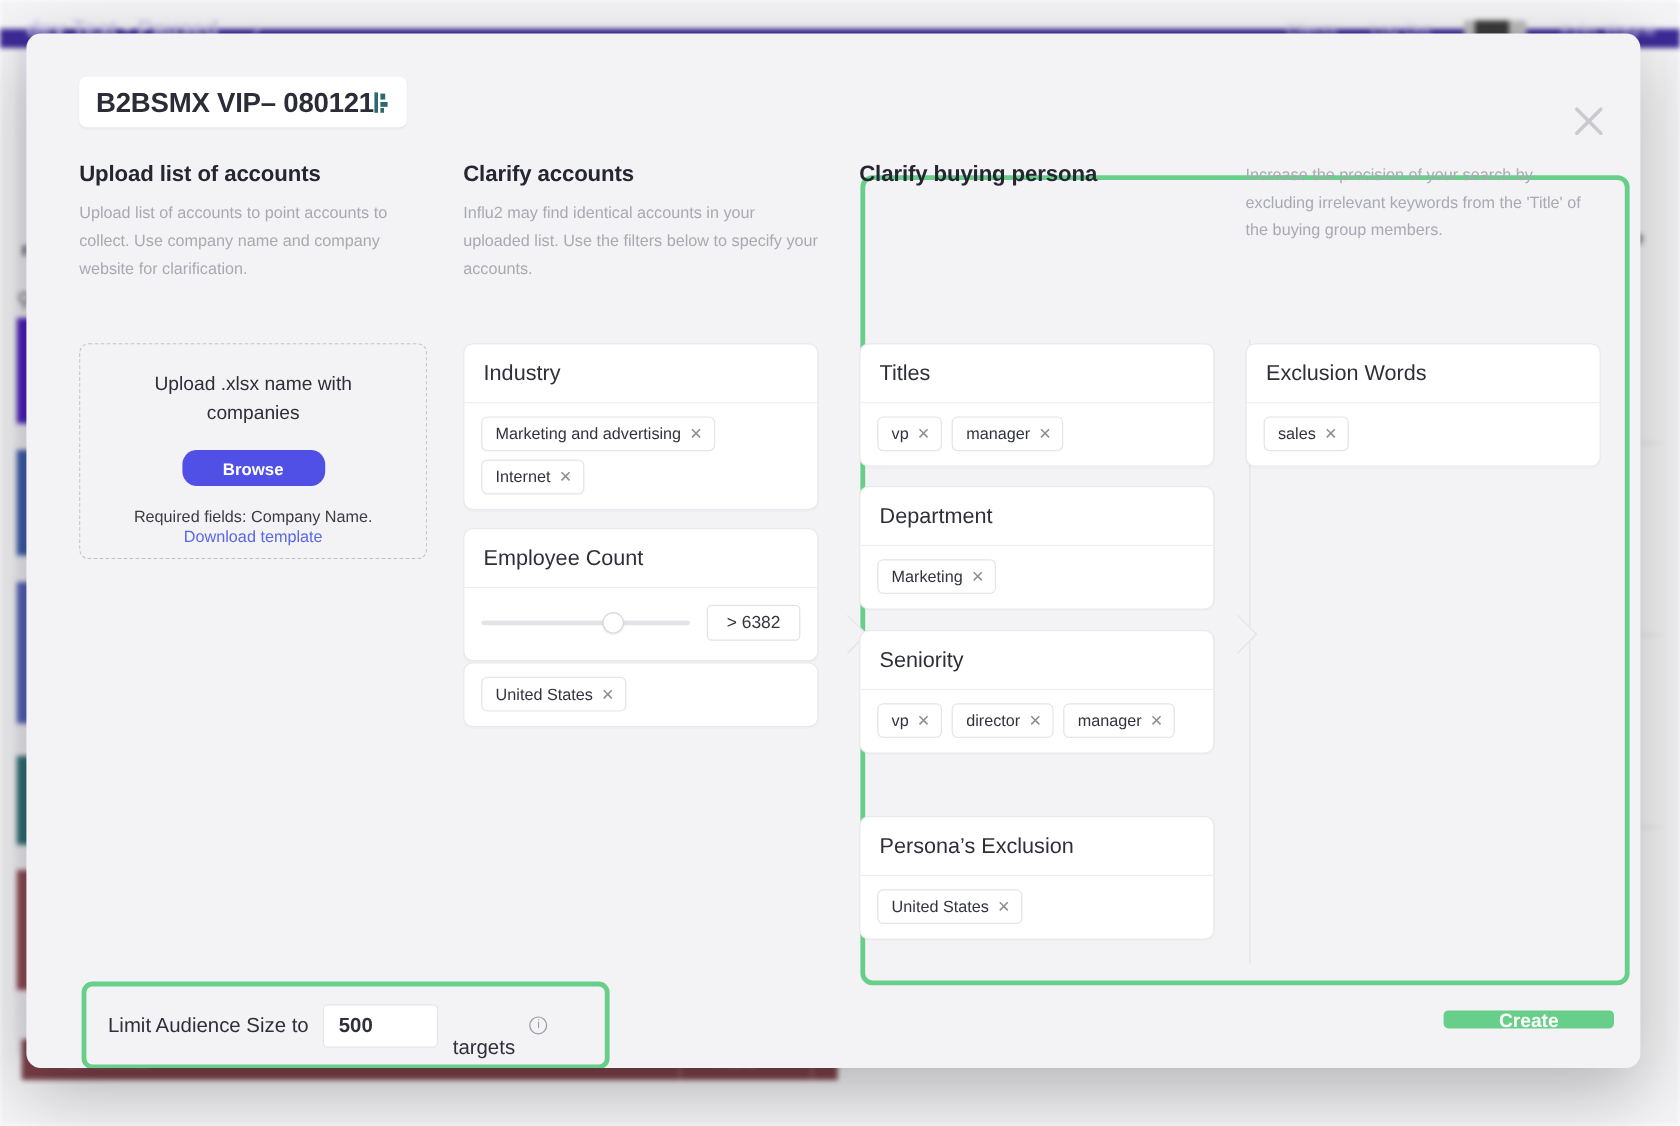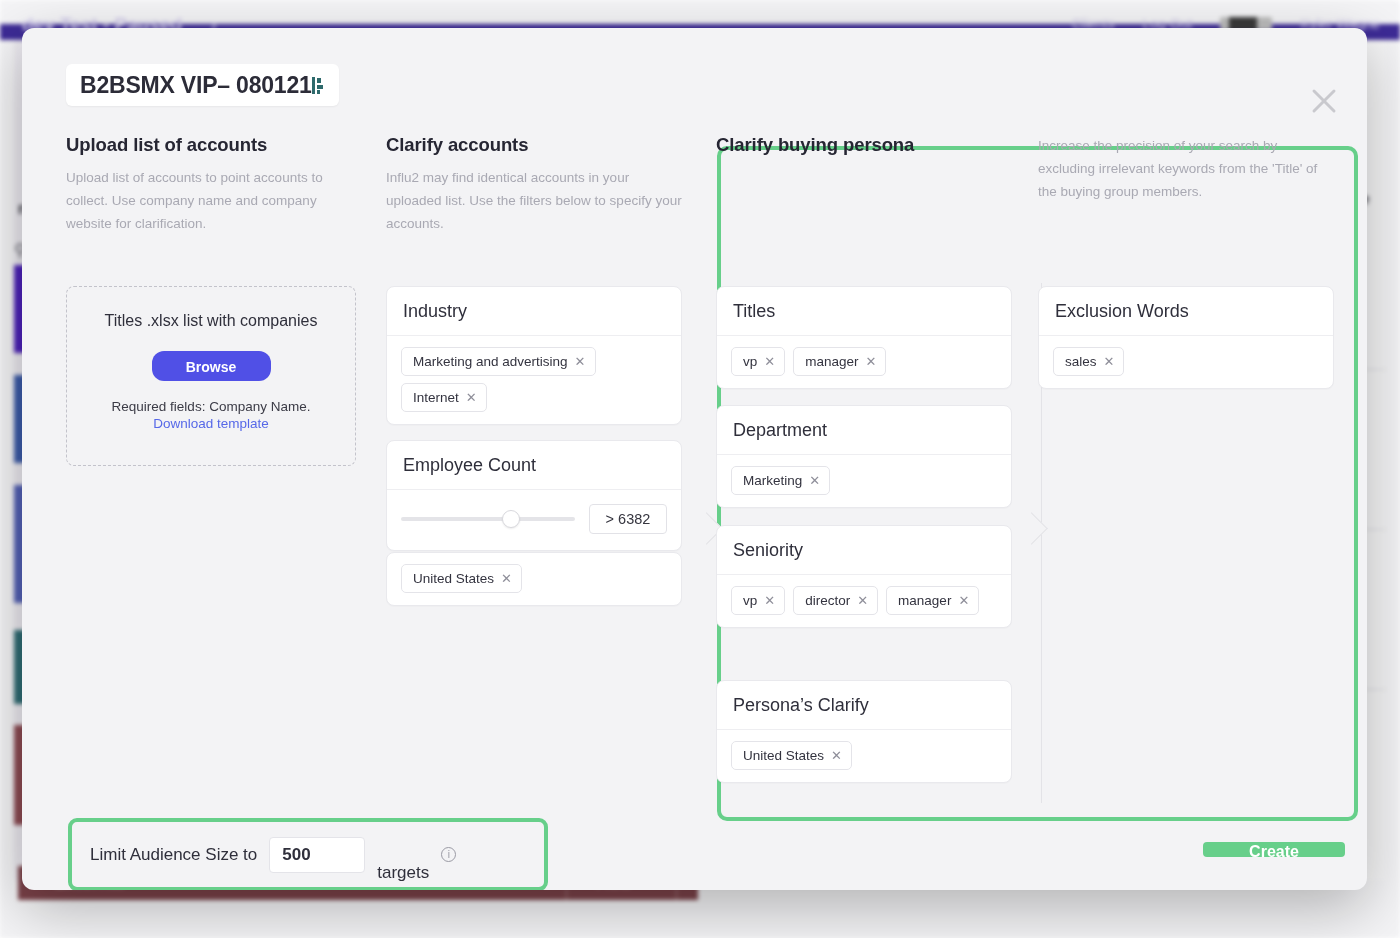--- a/index.html
+++ b/index.html
@@ -251,21 +251,21 @@
   .slider-value {
     width: 78px; height: 30px; line-height: 28px;
     border: 1px solid #e2e2e7; border-radius: 4px;
     text-align: center; font-size: 14.5px; color: #35353f;
     background: #fff;
   }
 
   
   #limit-box {
     position: absolute; left: 46px; top: 790px;
-    width: 480px; height: 73px;
+    width: 440px; height: 73px;
     border: 4px solid #67cf8a; border-radius: 9px;
     background: #f3f3f5;
     display: flex; align-items: center; padding: 0 18px;
     gap: 12px;
   }
   #limit-box .lab { font-size: 17px; color: #2f2f3b; white-space: nowrap; }
   #limit-input {
     width: 96px; height: 36px;
     border: 1px solid #e4e4e9; border-radius: 4px;
     background: #ffffff;
@@ -375,21 +375,21 @@
     <div class="col" id="col3">
       <h3>Clarify buying persona</h3>
     </div>
 
     <div class="col" id="col4">
       <p class="desc">Increase the precision of your search by excluding irrelevant keywords from the 'Title' of the buying group members.</p>
     </div>
   </div>
 
   <div id="dropzone">
-    <div class="dz-title">Titles .xlsx list with companies</div>
+    <div class="dz-title">Upload .xlsx name with companies</div>
     <button id="browse-btn">Browse</button>
     <div class="dz-req">Required fields: Company Name.</div>
     <div class="dz-link">Download template</div>
   </div>
 
   <div class="fcard" style="left:364px; top:258px; width:296px;">
     <div class="fhead">Industry</div>
     <div class="fbody">
       <span class="tag">
         <span>Marketing and advertising</span>
@@ -457,21 +457,21 @@
         <span class="x">✕</span>
       </span>
       <span class="tag">
         <span>manager</span>
         <span class="x">✕</span>
       </span>
     </div>
   </div>
 
   <div class="fcard" style="left:694px; top:652px; width:296px;">
-    <div class="fhead">Persona’s Clarify</div>
+    <div class="fhead">Persona’s Exclusion</div>
     <div class="fbody">
       <span class="tag">
         <span>United States</span>
         <span class="x">✕</span>
       </span>
     </div>
   </div>
 
   <div class="fcard" style="left:1016px; top:258px; width:296px;">
     <div class="fhead">Exclusion Words</div>

